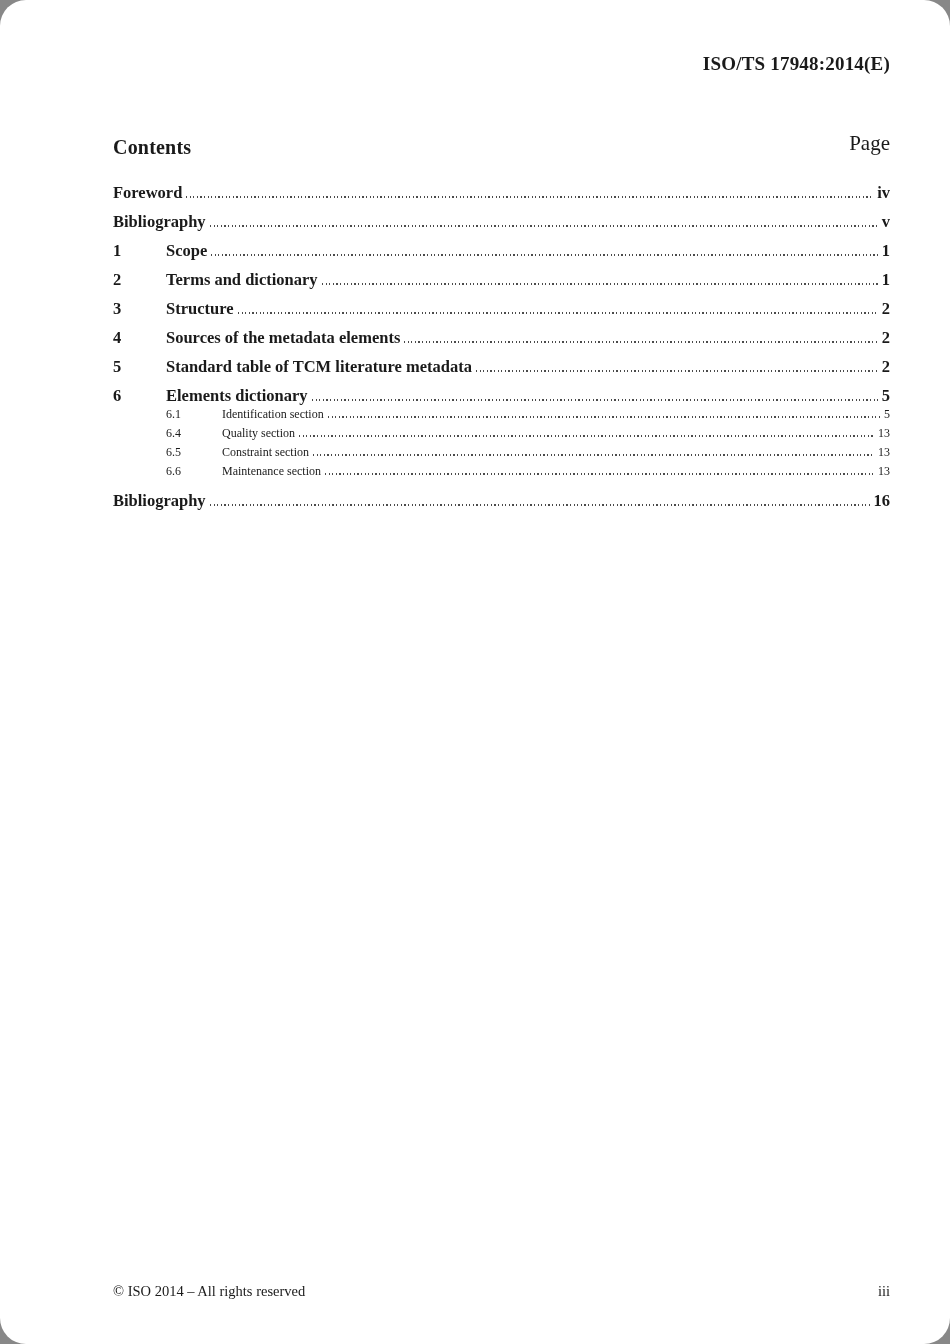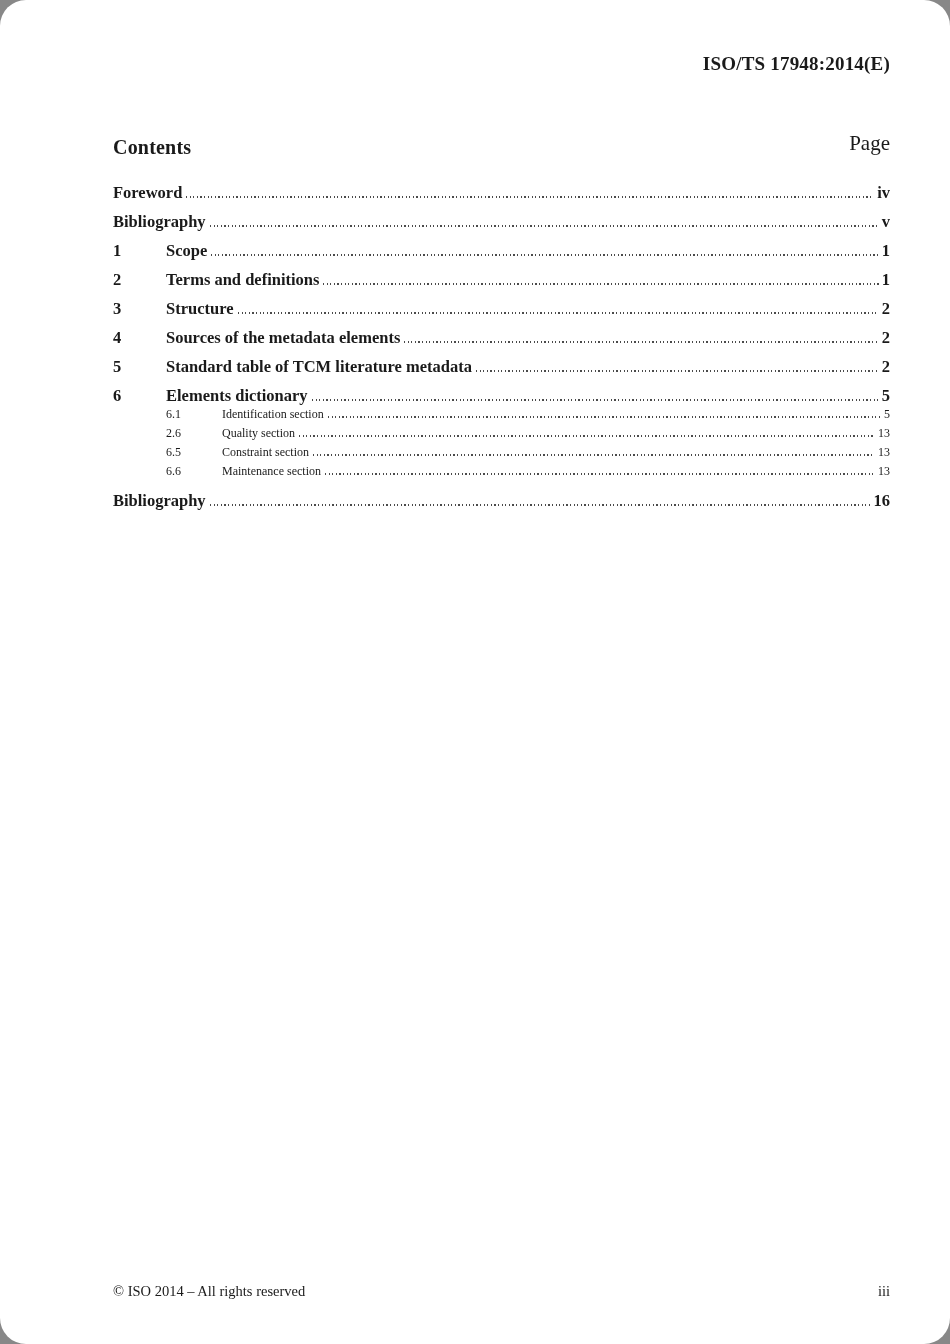--- a/index.html
+++ b/index.html
@@ -129,21 +129,21 @@
           <span class="pagenum">v</span>
         </div>
         <div class="toc-row main">
           <span class="num">1</span>
           <span class="label">Scope</span>
           <span class="leader"></span>
           <span class="pagenum">1</span>
         </div>
         <div class="toc-row main">
           <span class="num">2</span>
-          <span class="label">Terms and definitions</span>
+          <span class="label">Terms and dictionary</span>
           <span class="leader"></span>
           <span class="pagenum">1</span>
         </div>
         <div class="toc-row main">
           <span class="num">3</span>
           <span class="label">Structure</span>
           <span class="leader"></span>
           <span class="pagenum">2</span>
         </div>
         <div class="toc-row main">
@@ -166,21 +166,21 @@
         </div>
         <div class="toc-row sub">
           <span class="indent"></span>
           <span class="num">6.1</span>
           <span class="label">Identification section</span>
           <span class="leader"></span>
           <span class="pagenum">5</span>
         </div>
         <div class="toc-row sub">
           <span class="indent"></span>
-          <span class="num">2.6</span>
+          <span class="num">6.4</span>
           <span class="label">Quality section</span>
           <span class="leader"></span>
           <span class="pagenum">13</span>
         </div>
         <div class="toc-row sub">
           <span class="indent"></span>
           <span class="num">6.5</span>
           <span class="label">Constraint section</span>
           <span class="leader"></span>
           <span class="pagenum">13</span>

